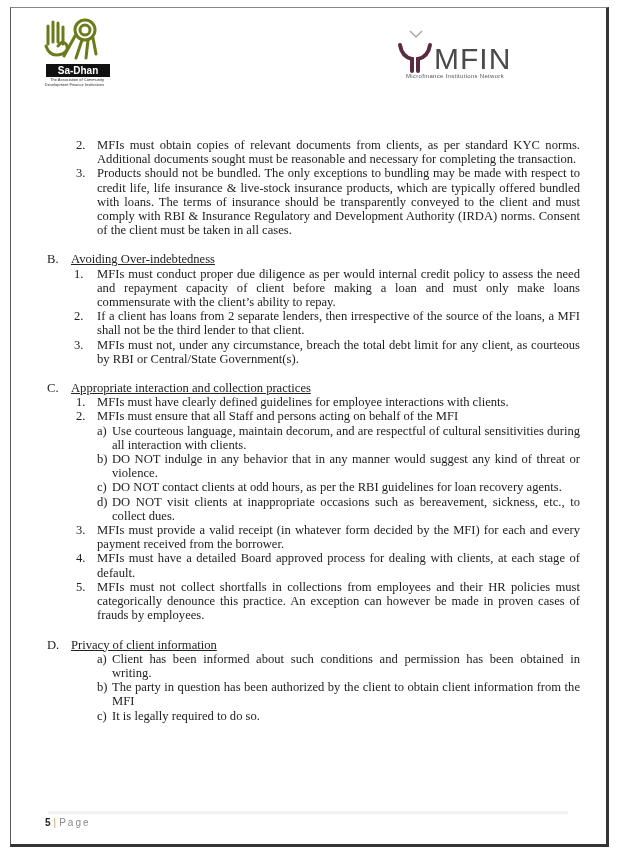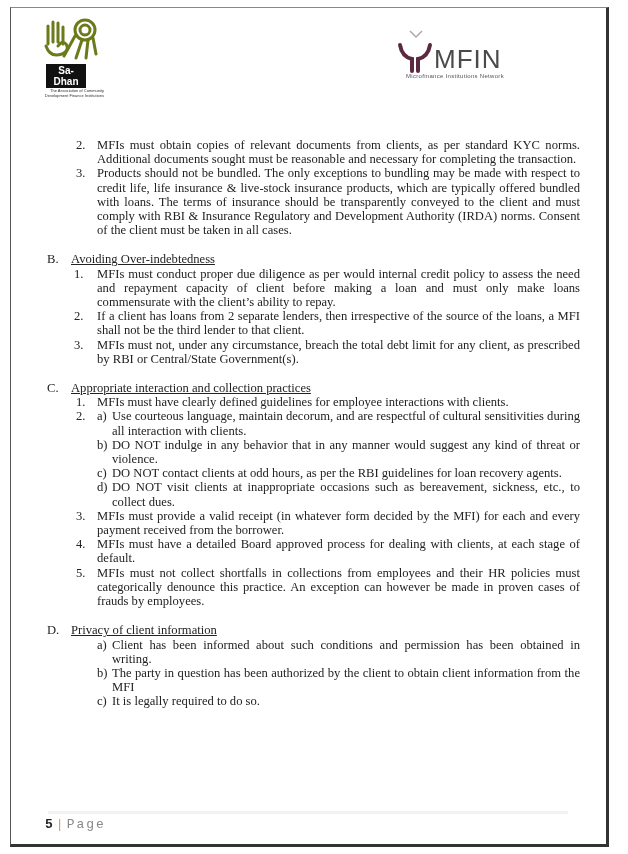--- a/index.html
+++ b/index.html
@@ -4,44 +4,44 @@
 <style>
   html, body { margin:0; padding:0; background:#ffffff; }
   body { width:628px; height:854px; position:relative; overflow:hidden;
          font-family:"Liberation Serif", "DejaVu Serif", serif; color:#222; }
   .page-frame { position:absolute; left:10px; top:7px; width:599px; height:840px;
                 border-left:1px solid #555; border-top:1px solid #888;
                 border-right:3px solid #333; border-bottom:3px solid #333; box-sizing:border-box; }
   .logo-left { position:absolute; left:40px; top:14px; width:70px; }
   .logo-right { position:absolute; left:396px; top:27px; width:190px; height:60px; }
   .sadhan-box { background:#111; color:#fff; font-family:"Liberation Sans", sans-serif; font-weight:bold;
-                font-size:10px; text-align:center; width:40px; margin-left:6px; padding:1px 0; }
+                font-size:10px; text-align:center; width:64px; margin-left:6px; padding:1px 0; }
   .sadhan-sub { font-family:"Liberation Sans", sans-serif; font-size:4px; line-height:5px; text-align:right;
                 width:64px; color:#333; }
   .mfin-text { position:absolute; left:38px; top:17px; font-family:"Liberation Sans", sans-serif;
-               font-size:26px; color:#4a4a4a; letter-spacing:1px; line-height:30px; }
+               font-size:30px; color:#4a4a4a; letter-spacing:1px; line-height:30px; }
   .mfin-sub { position:absolute; left:10px; top:46px; font-family:"Liberation Sans", sans-serif;
               font-size:6px; color:#555; letter-spacing:0.3px; }
   .content { position:absolute; left:40px; top:138px; width:540px; font-size:12.6px; line-height:14.2px; }
   .item { position:relative; text-align:justify; }
   .num { position:absolute; left:0; }
   .lvl1 { padding-left:57px; }
   .lvl1 .num { left:36px; }
   .sec { margin-top:15px; position:relative; padding-left:31px; }
   .sec .letter { position:absolute; left:7px; }
   .sec-title { text-decoration:underline;text-align:right; }
   .b-item { position:relative; padding-left:57px; text-align:justify; }
   .b-item .num { left:34px; }
   .c-item { position:relative; padding-left:57px; text-align:justify; }
   .c-item .num { left:36px; }
   .sub { position:relative; padding-left:72px; text-align:justify; }
   .sub .num { left:57px; }
   .para { padding-left:31px; text-align:justify; }
   b { font-weight:normal; }
-  .footer { position:absolute; left:45px; top:817px; font-family:Liberation Mono, monospace; font-size:13px; color:#555; }
+  .footer { position:absolute; left:45px; top:817px; font-family:Liberation Sans, sans-serif; font-size:10px; color:#555; }
   .footer .pnum { color:#222; font-weight:bold; }
   .footer .sep { color:#c8a060; margin:0 3px; }
   .footer .pword { letter-spacing:2px; color:#888; }
   .footer-rule { position:absolute; left:48px; top:811px; width:520px; height:3px; background:#f2f2f2; }
 </style>
 </head>
 <body>
 
 <div class="page-frame"></div>
 
@@ -87,33 +87,34 @@
   <div class="b-item">
     <span class="num">1.</span>
     <span>MFIs must conduct proper due diligence as per would internal credit policy to assess the need and repayment capacity of client before making a loan and must only make loans commensurate with the client’s ability to repay.</span>
   </div>
   <div class="b-item">
     <span class="num">2.</span>
     <span>If a client has loans from 2 separate lenders, then irrespective of the source of the loans, a MFI shall not be the third lender to that client.</span>
   </div>
   <div class="b-item">
     <span class="num">3.</span>
-    <span>MFIs must not, under any circumstance, breach the total debt limit for any client, as prescribed by RBI or Central/State Government(s).</span>
+    <span>MFIs must not, under any circumstance, breach the total debt limit for any client, as courteous by RBI or Central/State Government(s).</span>
   </div>
 
   <div class="sec">
     <span class="letter">C.</span>
     <span class="sec-title">Appropriate interaction and collection practices</span>
   </div>
   <div class="c-item">
     <span class="num">1.</span>
     <span>MFIs must have clearly defined guidelines for employee interactions with clients.</span>
   </div>
   <div class="c-item">
     <span class="num">2.</span>
+    <span>MFIs must ensure that all Staff and persons acting on behalf of the MFI</span>
   </div>
   <div class="sub">
     <span class="num">a)</span>
     <span>Use courteous language, maintain decorum, and are respectful of cultural sensitivities during all interaction with clients.</span>
   </div>
   <div class="sub">
     <span class="num">b)</span>
     <b>DO NOT</b><span> indulge in any behavior that in any manner would suggest any kind of threat or violence.</span>
   </div>
   <div class="sub">

